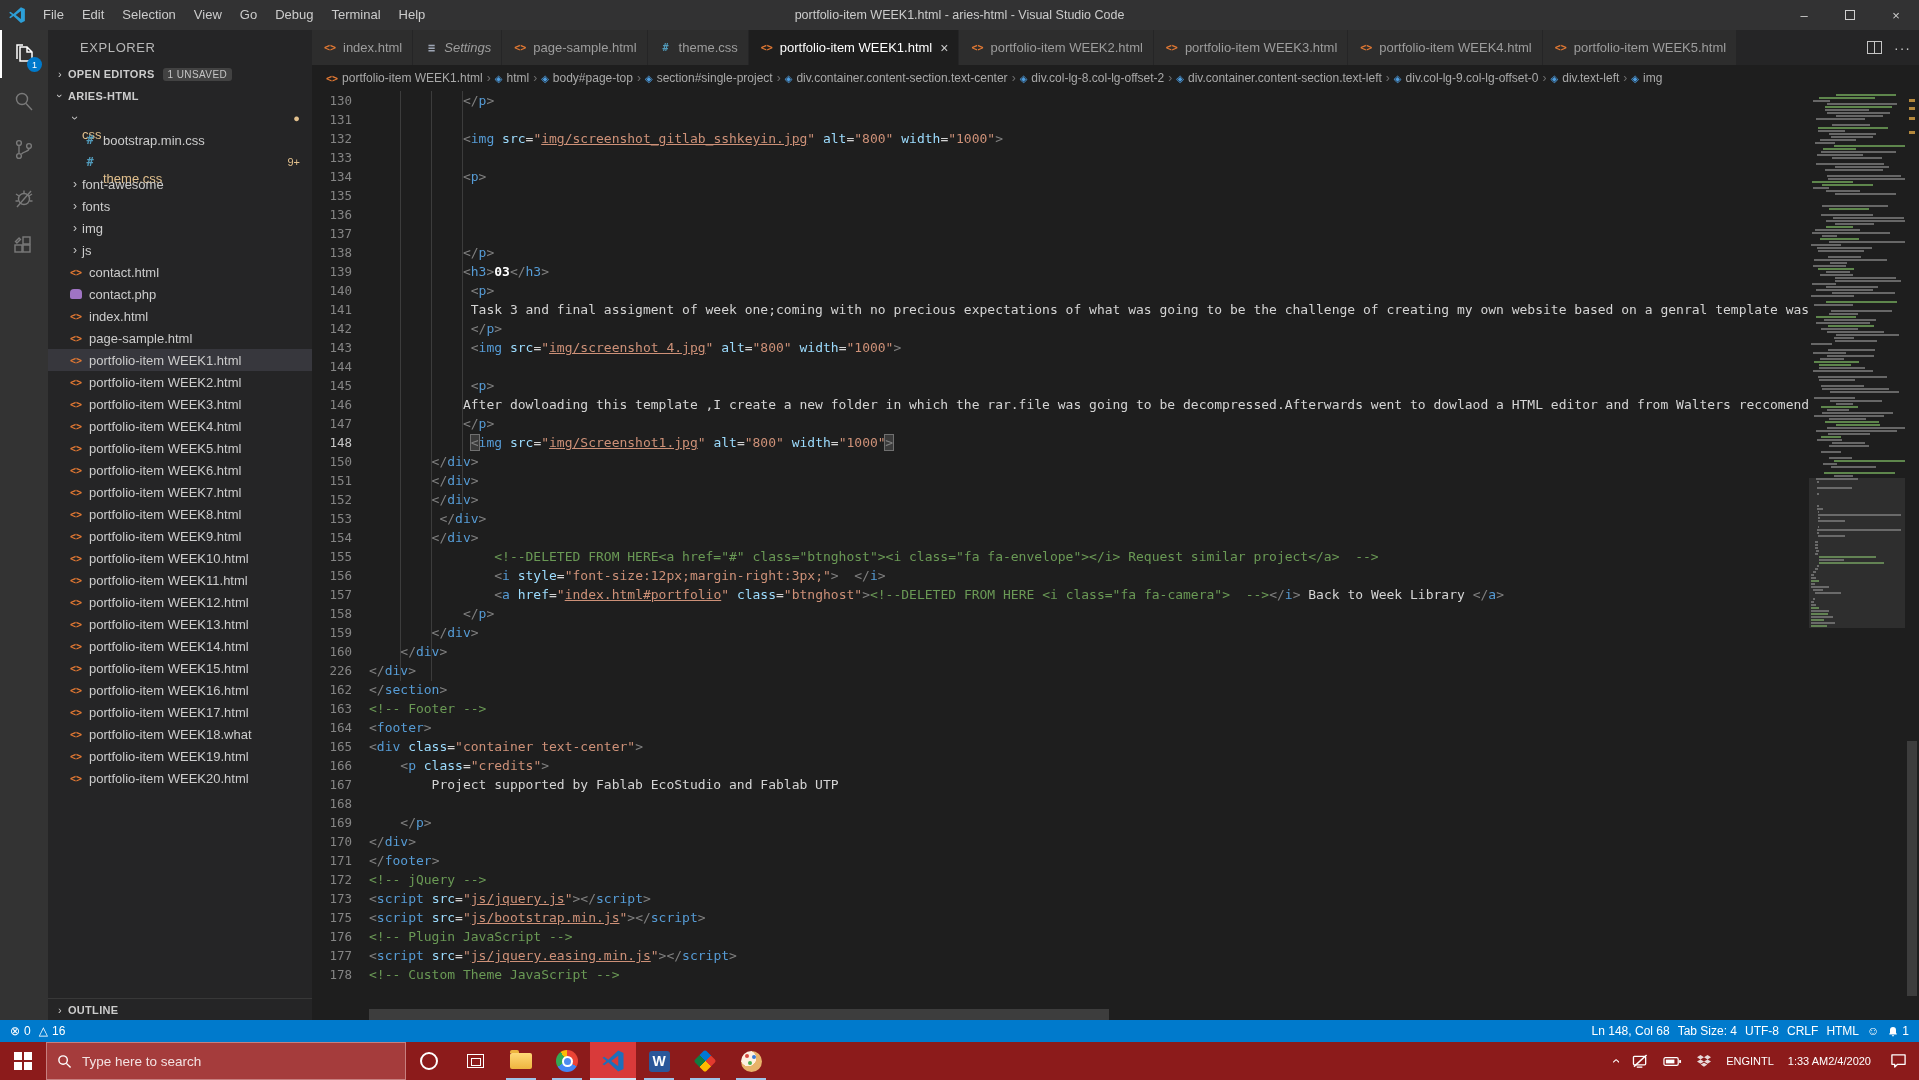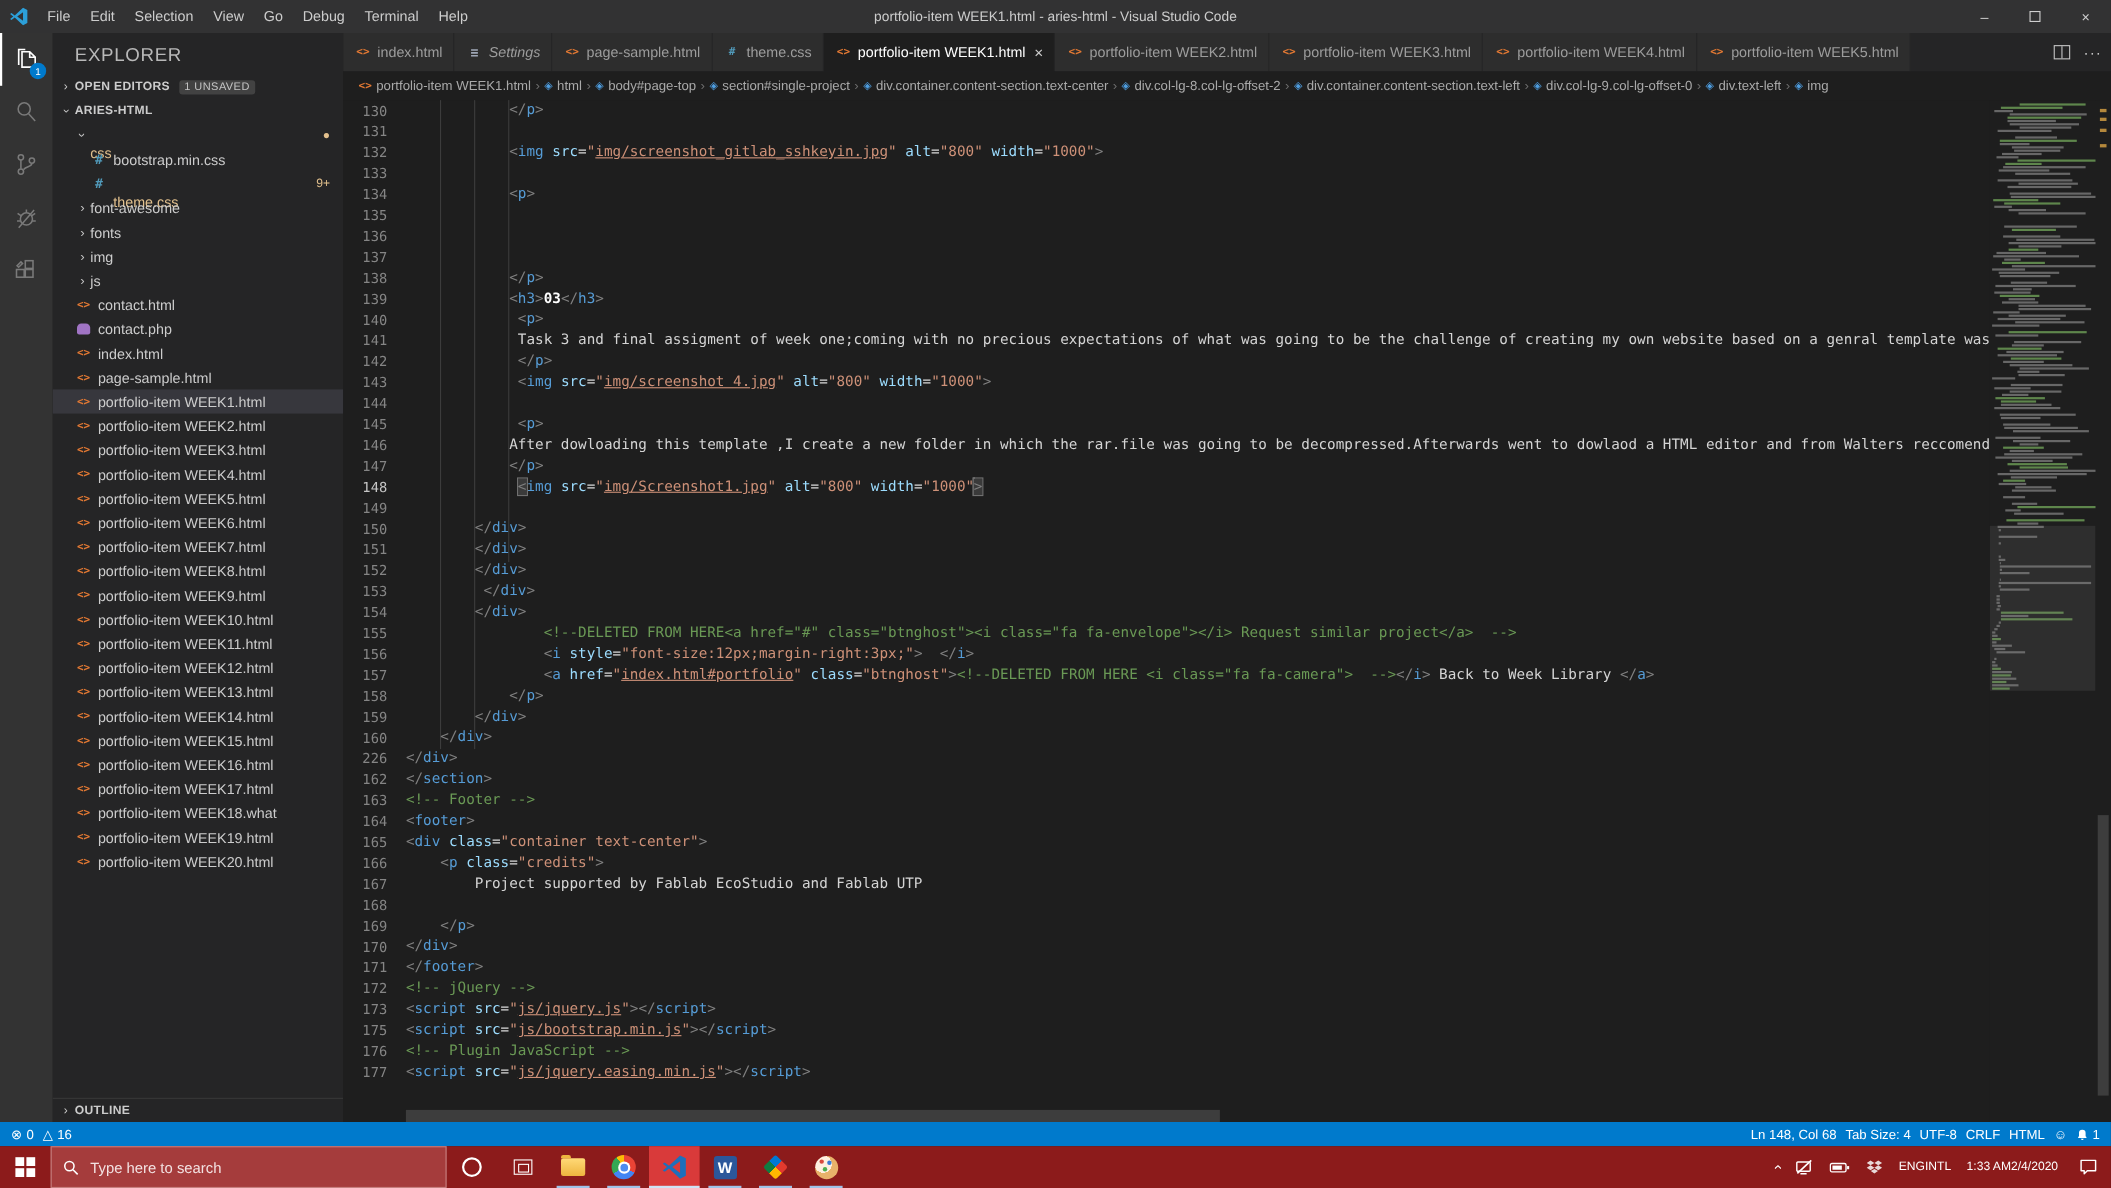--- a/index.html
+++ b/index.html
@@ -19,21 +19,21 @@
   
   #main { display:flex; height:990px; }
   #activitybar { width:48px; background:#333333; display:flex; flex-direction:column; align-items:center; }
   .act-item { width:48px; height:48px; display:flex; align-items:center; justify-content:center; position:relative; color:#7a7a7a; }
   .act-item.active { color:#ffffff; border-left:2px solid #ffffff; }
   .act-item svg { width:24px; height:24px; stroke:currentColor; fill:none; stroke-width:1.4; }
   .act-badge { position:absolute; right:6px; bottom:6px; background:#007acc; color:#fff; border-radius:50%; width:15px; height:15px; font-size:9px; display:flex; align-items:center; justify-content:center; }
 
   
   #sidebar { width:264px; background:#252526; display:flex; flex-direction:column; font-size:13px; }
-  #sidebar-title { font-size:17px; letter-spacing:.6px; color:#b8b8b8; padding:10px 0 8px 20px; }
+  #sidebar-title { font-size:13px; letter-spacing:.6px; color:#b8b8b8; padding:10px 0 8px 20px;margin-left:12px; }
   .sec-row { height:22px; display:flex; align-items:center; font-size:11px; font-weight:bold; color:#cccccc; padding-left:4px; letter-spacing:.3px; }
   .sec-row .chev { width:16px; text-align:center; font-weight:normal; }
   .badge-pill { background:#424242; color:#c5c5c5; font-weight:normal; font-size:10px; padding:1px 5px; border-radius:3px; margin-left:8px; letter-spacing:.4px; }
   #file-tree { flex:0 0 auto; }
   .tree-row { height:22px; display:flex; align-items:center; color:#cccccc; position:relative; cursor:pointer; }
   .tree-row.selected { background:#37373d; }
   .tree-row .chev { width:14px; text-align:center; color:#c5c5c5; font-size:12px; }
   .chev.open { display:inline-block; transform:rotate(90deg); }
   .ficon { width:16px; margin-right:5px; text-align:center; font-size:10px; font-weight:bold; font-family:"DejaVu Sans Mono",monospace; }
   .ficon.html { color:#e37933; }
@@ -450,21 +450,20 @@
           <div class="cl"><div class="ln">139</div><div class="ct"><span class="seg-g">            &lt;</span><span class="seg-t">h3</span><span class="seg-g">&gt;</span><span class="seg-b">03</span><span class="seg-g">&lt;/</span><span class="seg-t">h3</span><span class="seg-g">&gt;</span></div></div>
           <div class="cl"><div class="ln">140</div><div class="ct"><span class="seg-g">             &lt;</span><span class="seg-t">p</span><span class="seg-g">&gt;</span></div></div>
           <div class="cl"><div class="ln">141</div><div class="ct"><span class="seg-p">             Task 3 and final assigment of week one;coming with no precious expectations of what was going to be the challenge of creating my own website based on a genral template was</span></div></div>
           <div class="cl"><div class="ln">142</div><div class="ct"><span class="seg-g">             &lt;/</span><span class="seg-t">p</span><span class="seg-g">&gt;</span></div></div>
           <div class="cl"><div class="ln">143</div><div class="ct"><span class="seg-g">             &lt;</span><span class="seg-t">img</span><span class="seg-p"> </span><span class="seg-a">src</span><span class="seg-p">=</span><span class="seg-s">"</span><span class="seg-u">img/screenshot 4.jpg</span><span class="seg-s">"</span><span class="seg-p"> </span><span class="seg-a">alt</span><span class="seg-p">=</span><span class="seg-s">"800"</span><span class="seg-p"> </span><span class="seg-a">width</span><span class="seg-p">=</span><span class="seg-s">"1000"</span><span class="seg-g">&gt;</span></div></div>
           <div class="cl"><div class="ln">144</div><div class="ct"></div></div>
           <div class="cl"><div class="ln">145</div><div class="ct"><span class="seg-g">             &lt;</span><span class="seg-t">p</span><span class="seg-g">&gt;</span></div></div>
           <div class="cl"><div class="ln">146</div><div class="ct"><span class="seg-p">            After dowloading this template ,I create a new folder in which the rar.file was going to be decompressed.Afterwards went to dowlaod a HTML editor and from Walters reccomend</span></div></div>
           <div class="cl"><div class="ln">147</div><div class="ct"><span class="seg-g">            &lt;/</span><span class="seg-t">p</span><span class="seg-g">&gt;</span></div></div>
           <div class="cl"><div class="ln" style="color: rgb(198, 198, 198);">148</div><div class="ct"><span class="seg-p">             </span><span class="seg-gb">&lt;</span><span class="seg-t">img</span><span class="seg-p"> </span><span class="seg-a">src</span><span class="seg-p">=</span><span class="seg-s">"</span><span class="seg-u">img/Screenshot1.jpg</span><span class="seg-s">"</span><span class="seg-p"> </span><span class="seg-a">alt</span><span class="seg-p">=</span><span class="seg-s">"800"</span><span class="seg-p"> </span><span class="seg-a">width</span><span class="seg-p">=</span><span class="seg-s">"1000"</span><span class="cursor"></span><span class="seg-gb">&gt;</span></div></div>
-          <div class="cl"><div class="ln">149</div><div class="ct"></div></div>
           <div class="cl"><div class="ln">150</div><div class="ct"><span class="seg-g">        &lt;/</span><span class="seg-t">div</span><span class="seg-g">&gt;</span></div></div>
           <div class="cl"><div class="ln">151</div><div class="ct"><span class="seg-g">        &lt;/</span><span class="seg-t">div</span><span class="seg-g">&gt;</span></div></div>
           <div class="cl"><div class="ln">152</div><div class="ct"><span class="seg-g">        &lt;/</span><span class="seg-t">div</span><span class="seg-g">&gt;</span></div></div>
           <div class="cl"><div class="ln">153</div><div class="ct"><span class="seg-g">         &lt;/</span><span class="seg-t">div</span><span class="seg-g">&gt;</span></div></div>
           <div class="cl"><div class="ln">154</div><div class="ct"><span class="seg-g">        &lt;/</span><span class="seg-t">div</span><span class="seg-g">&gt;</span></div></div>
           <div class="cl"><div class="ln">155</div><div class="ct"><span class="seg-c">                &lt;!--DELETED FROM HERE&lt;a href="#" class="btnghost"&gt;&lt;i class="fa fa-envelope"&gt;&lt;/i&gt; Request similar project&lt;/a&gt;  --&gt;</span></div></div>
           <div class="cl"><div class="ln">156</div><div class="ct"><span class="seg-g">                &lt;</span><span class="seg-t">i</span><span class="seg-p"> </span><span class="seg-a">style</span><span class="seg-p">=</span><span class="seg-s">"font-size:12px;margin-right:3px;"</span><span class="seg-g">&gt;</span><span class="seg-p">  </span><span class="seg-g">&lt;/</span><span class="seg-t">i</span><span class="seg-g">&gt;</span></div></div>
           <div class="cl"><div class="ln">157</div><div class="ct"><span class="seg-g">                &lt;</span><span class="seg-t">a</span><span class="seg-p"> </span><span class="seg-a">href</span><span class="seg-p">=</span><span class="seg-s">"</span><span class="seg-u">index.html#portfolio</span><span class="seg-s">"</span><span class="seg-p"> </span><span class="seg-a">class</span><span class="seg-p">=</span><span class="seg-s">"btnghost"</span><span class="seg-g">&gt;</span><span class="seg-c">&lt;!--DELETED FROM HERE &lt;i class="fa fa-camera"&gt;  --&gt;</span><span class="seg-g">&lt;/</span><span class="seg-t">i</span><span class="seg-g">&gt;</span><span class="seg-p"> Back to Week Library </span><span class="seg-g">&lt;/</span><span class="seg-t">a</span><span class="seg-g">&gt;</span></div></div>
           <div class="cl"><div class="ln">158</div><div class="ct"><span class="seg-g">            &lt;/</span><span class="seg-t">p</span><span class="seg-g">&gt;</span></div></div>
           <div class="cl"><div class="ln">159</div><div class="ct"><span class="seg-g">        &lt;/</span><span class="seg-t">div</span><span class="seg-g">&gt;</span></div></div>
@@ -478,20 +477,21 @@
           <div class="cl"><div class="ln">167</div><div class="ct"><span class="seg-p">        Project supported by Fablab EcoStudio and Fablab UTP</span></div></div>
           <div class="cl"><div class="ln">168</div><div class="ct"></div></div>
           <div class="cl"><div class="ln">169</div><div class="ct"><span class="seg-g">    &lt;/</span><span class="seg-t">p</span><span class="seg-g">&gt;</span></div></div>
           <div class="cl"><div class="ln">170</div><div class="ct"><span class="seg-g">&lt;/</span><span class="seg-t">div</span><span class="seg-g">&gt;</span></div></div>
           <div class="cl"><div class="ln">171</div><div class="ct"><span class="seg-g">&lt;/</span><span class="seg-t">footer</span><span class="seg-g">&gt;</span></div></div>
           <div class="cl"><div class="ln">172</div><div class="ct"><span class="seg-c">&lt;!-- jQuery --&gt;</span></div></div>
           <div class="cl"><div class="ln">173</div><div class="ct"><span class="seg-g">&lt;</span><span class="seg-t">script</span><span class="seg-p"> </span><span class="seg-a">src</span><span class="seg-p">=</span><span class="seg-s">"</span><span class="seg-u">js/jquery.js</span><span class="seg-s">"</span><span class="seg-g">&gt;</span><span class="seg-g">&lt;/</span><span class="seg-t">script</span><span class="seg-g">&gt;</span></div></div>
           <div class="cl"><div class="ln">175</div><div class="ct"><span class="seg-g">&lt;</span><span class="seg-t">script</span><span class="seg-p"> </span><span class="seg-a">src</span><span class="seg-p">=</span><span class="seg-s">"</span><span class="seg-u">js/bootstrap.min.js</span><span class="seg-s">"</span><span class="seg-g">&gt;</span><span class="seg-g">&lt;/</span><span class="seg-t">script</span><span class="seg-g">&gt;</span></div></div>
           <div class="cl"><div class="ln">176</div><div class="ct"><span class="seg-c">&lt;!-- Plugin JavaScript --&gt;</span></div></div>
           <div class="cl"><div class="ln">177</div><div class="ct"><span class="seg-g">&lt;</span><span class="seg-t">script</span><span class="seg-p"> </span><span class="seg-a">src</span><span class="seg-p">=</span><span class="seg-s">"</span><span class="seg-u">js/jquery.easing.min.js</span><span class="seg-s">"</span><span class="seg-g">&gt;</span><span class="seg-g">&lt;/</span><span class="seg-t">script</span><span class="seg-g">&gt;</span></div></div>
+          <div class="cl"><div class="ln">178</div><div class="ct"><span class="seg-c">&lt;!-- Custom Theme JavaScript --&gt;</span></div></div>
         </div>
       <div id="minimap">
           <div class="mmbar" style="top: 3px; left: 27px; width: 59.9329px; background: rgba(106, 153, 85, 0.85);"></div>
           <div class="mmbar" style="top: 6px; left: 10px; width: 55.8704px; background: rgba(106, 153, 85, 0.85);"></div>
           <div class="mmbar" style="top: 9px; left: 4px; width: 16.5527px; background: rgba(205, 205, 205, 0.42);"></div>
           <div class="mmbar" style="top: 12px; left: 18px; width: 70.3313px; background: rgba(205, 205, 205, 0.42);"></div>
           <div class="mmbar" style="top: 15px; left: 16px; width: 67.1514px; background: rgba(106, 153, 85, 0.85);"></div>
           <div class="mmbar" style="top: 18px; left: 16px; width: 43.6928px; background: rgba(205, 205, 205, 0.42);"></div>
           <div class="mmbar" style="top: 21px; left: 18px; width: 62.5068px; background: rgba(205, 205, 205, 0.42);"></div>
           <div class="mmbar" style="top: 24px; left: 27px; width: 47.3494px; background: rgba(205, 205, 205, 0.42);"></div>

